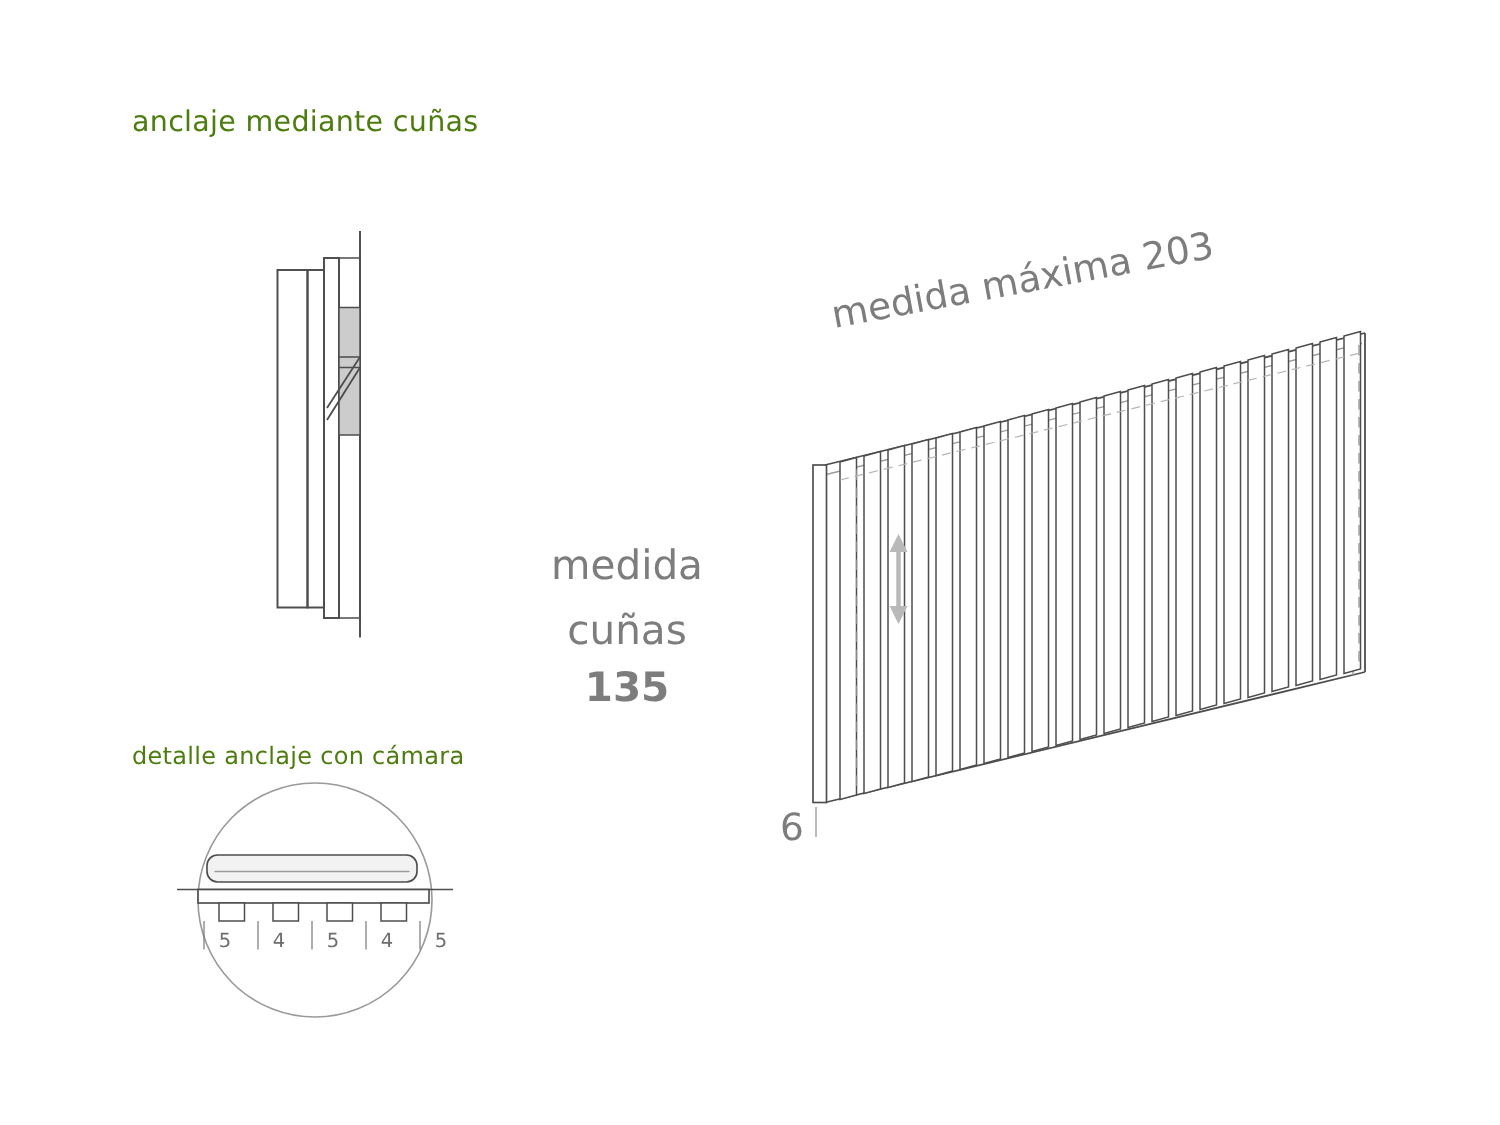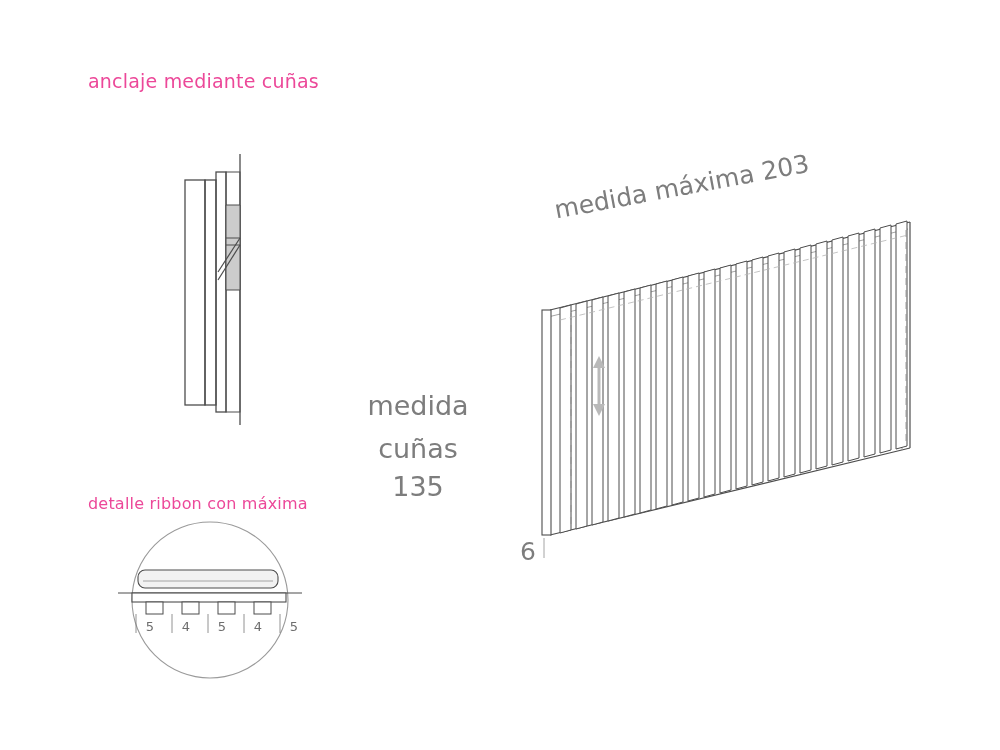--- a/index.html
+++ b/index.html
@@ -17,21 +17,21 @@
   }
   .page {
     position: absolute;
     left: 0;
     top: 0;
     width: 1000px;
     height: 750px;
   }
   .label {
     position: absolute;
-    color: #ec4899;
+    color: #4d7c0f;
     font-family: "DejaVu Sans", sans-serif;
     white-space: nowrap;
   }
   #title-anclaje {
     left: 88px;
     top: 70px;
     font-size: 19px;
     letter-spacing: 0.2px;
   }
   #title-detalle {
@@ -47,45 +47,44 @@
     transform: rotate(-10.5deg);
     transform-origin: left top;
     color: #7d7d7d;
   }
   .vert-label {
     position: absolute;
     font-size: 27px;
     color: #7d7d7d;
     text-align: center;
     width: 200px;
-    margin-top: 28px;
   }
   #label-medida-135-l1 { left: 318px; top: 362px; }
   #label-medida-135-l2 { left: 318px; top: 405px; }
-  #label-medida-135-l3 { left: 318px; top: 443px; }
+  #label-medida-135-l3 { left: 318px; top: 443px; font-weight: bold; }
   #label-six {
     left: 520px;
     top: 537px;
     font-size: 25px;
     color: #7d7d7d;
   }
   svg { display: block; }
   .dim-small {
     font-family: "DejaVu Sans", sans-serif;
     font-size: 13px;
     fill: #6e6e6e;
   }
 </style>
 </head>
 <body>
 
 <div class="page">
 
   <div class="label" id="title-anclaje">anclaje mediante cuñas</div>
-  <div class="label" id="title-detalle">detalle ribbon con máxima</div>
+  <div class="label" id="title-detalle">detalle anclaje con cámara</div>
 
   <svg width="160" height="290" style="position:absolute; left:160px; top:150px;">
 
     <line x1="80" y1="4" x2="80" y2="275" stroke="#4d4d4d" stroke-width="1.3"></line>
 
     <rect x="25" y="30" width="20" height="225" fill="none" stroke="#4d4d4d" stroke-width="1.3"></rect>
 
     <rect x="45" y="30" width="11" height="225" fill="none" stroke="#4d4d4d" stroke-width="1.3"></rect>
 
     <rect x="56" y="22" width="10" height="240" fill="none" stroke="#4d4d4d" stroke-width="1.3"></rect>

